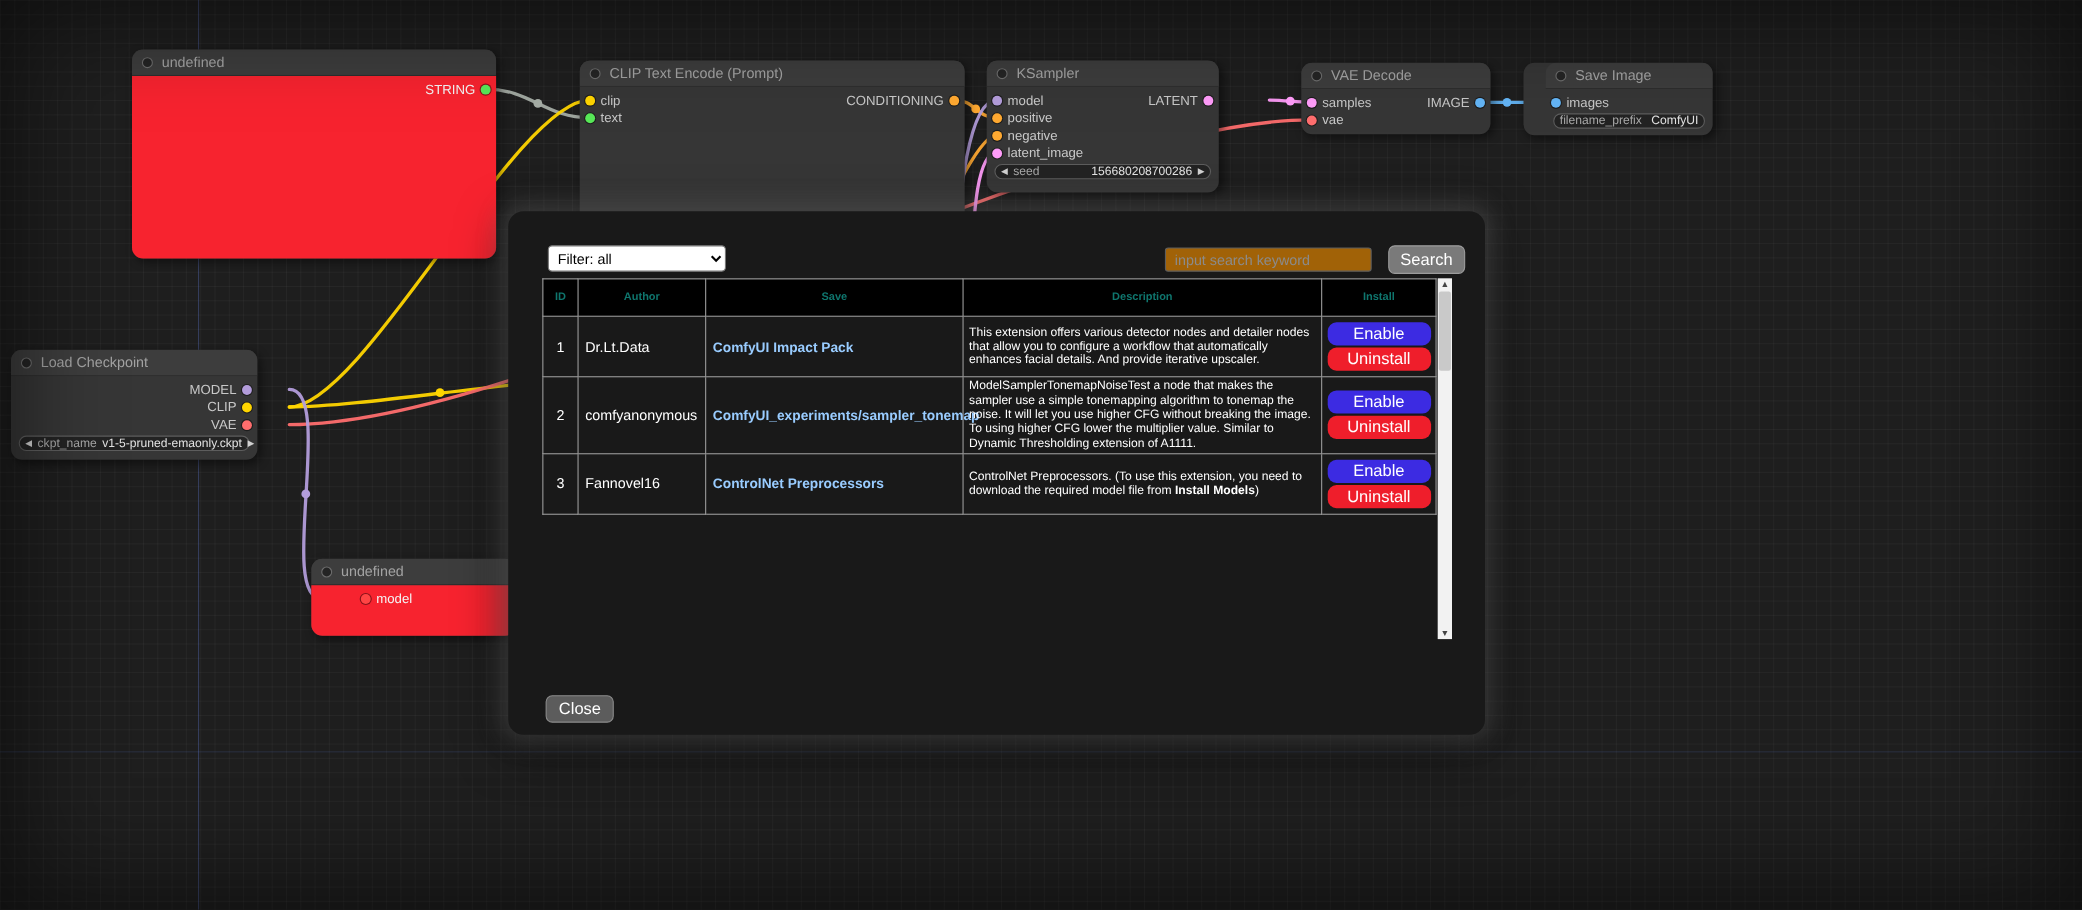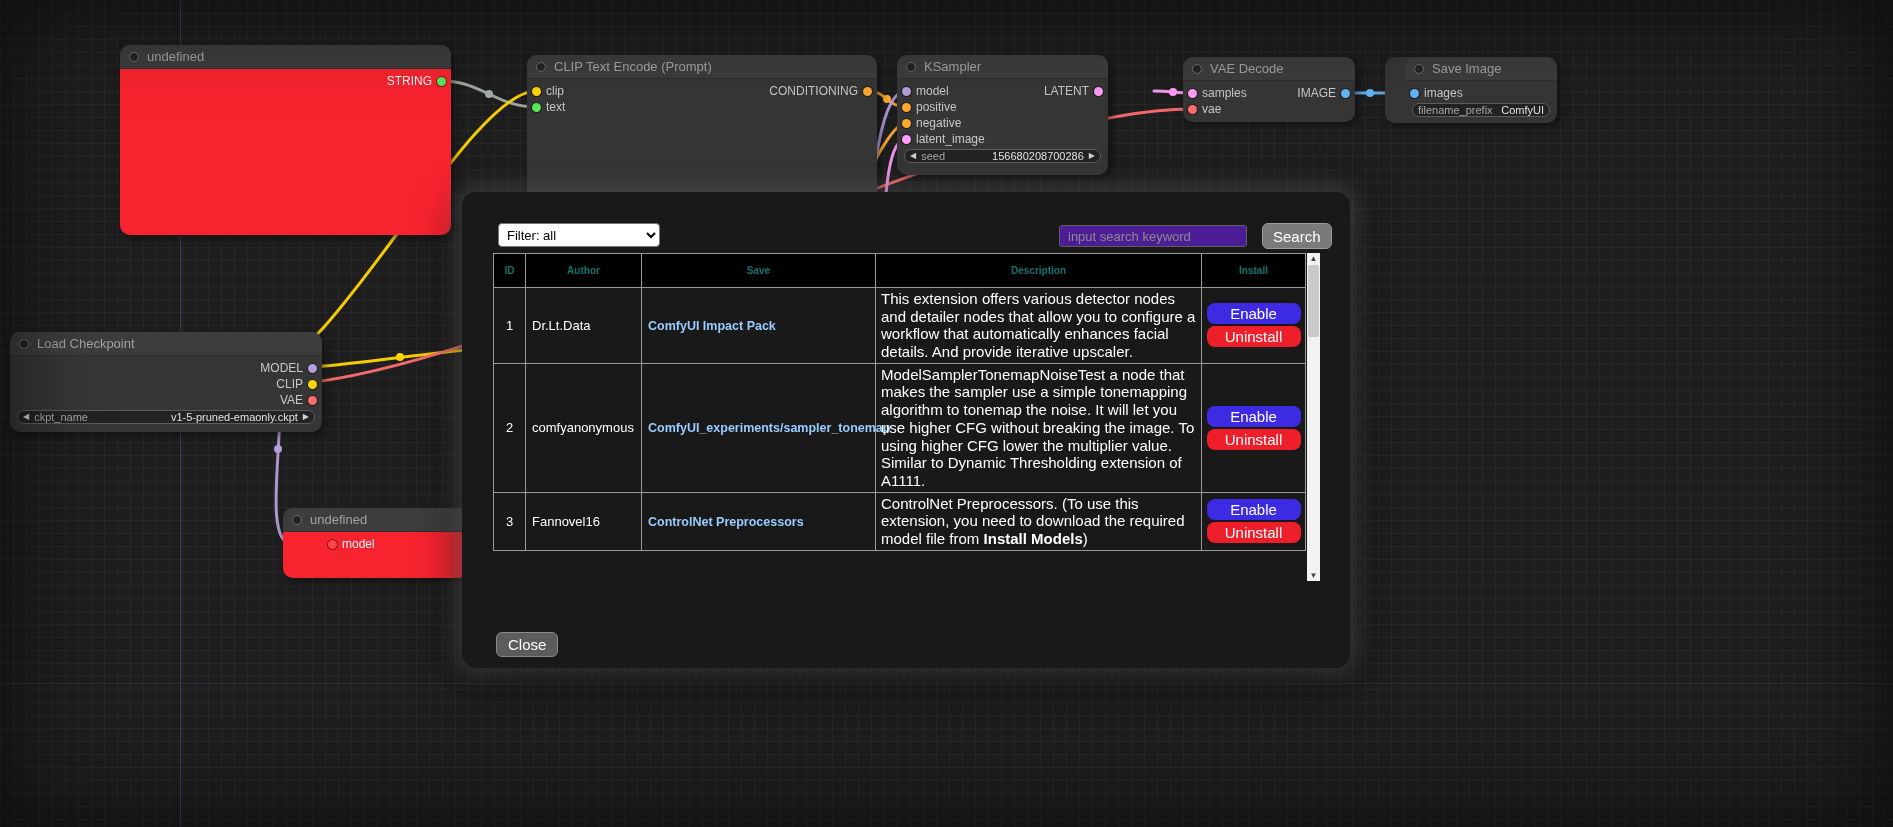--- a/index.html
+++ b/index.html
@@ -49,33 +49,33 @@
   .wvalue { margin-left:auto; color:#e2e2e2; }
 
   
   .dialog { position:absolute; left:462px; top:164px; width:888px; height:476px;
             background:#191919; border-radius:14px; z-index:10;
             box-shadow:0 0 22px 6px rgba(150,150,150,0.28), 0 12px 45px rgba(0,0,0,0.65);margin-top:28px; }
   .filter-select { position:absolute; left:36px; top:31px; width:162px; height:24px;
             font-size:13px; border:1px solid #777; border-radius:4px; background:#fff; color:#000;
             padding:0 4px; font-family:inherit; }
   .search-input { position:absolute; left:597px; top:33px; width:188px; height:22px;
-            background:#4c1d95; border:1px solid #5e5e5e; border-radius:3px; color:#ddd;
+            background:#a16207; border:1px solid #5e5e5e; border-radius:3px; color:#ddd;
             font-size:13px; padding:0 8px; font-family:inherit; }
   .search-input::placeholder { color:#8b8b8b; }
   .search-btn { position:absolute; left:800px; top:31px; height:26px; padding:0 10px;
             background:#7a7a7a; border:1px solid #9c9c9c; border-radius:6px; color:#fff;
             font-size:15px; font-family:inherit; cursor:pointer; }
   .ext-table { position:absolute; left:31px; top:61px; width:812px; border-collapse:collapse;
             table-layout:fixed; }
   .ext-table th, .ext-table td { border:1px solid #9a9a9a; }
   .ext-table th { background:#000; color:#0f766e; font-size:10px; font-weight:bold; height:34px; padding:1px 4px; }
   .ext-table td { color:#fff; font-size:13px; padding:2px 6px; vertical-align:middle; }
   td.cell-id { text-align:center; }
-  td.cell-desc { font-size:15px; line-height:1.18; padding:2px 5px; }
+  td.cell-desc { font-size:11px; line-height:1.18; padding:2px 5px; }
   .ext-link { color:var(--link_text); font-weight:bold; font-size:12.5px; text-decoration:none; cursor:pointer; }
   td.cell-install { text-align:center; padding:3px 4px; }
   .btn-install { display:block; width:94px; margin:2px auto; padding:2px 0; font-size:15px;
             color:#fff; border:none; border-radius:8px; cursor:pointer; font-family:inherit; }
   .btn-enable { background:var(--enable_btn); }
   .btn-uninstall { background:var(--uninstall_btn); }
   .fake-scrollbar { position:absolute; left:845px; top:61px; width:13px; height:328px; background:#f2f2f2; }
   .sb-arrow { position:absolute; left:0; width:13px; height:11px; font-size:8px; color:#444;
             text-align:center; line-height:11px; cursor:pointer; }
   .sb-arrow.up { top:0; } .sb-arrow.down { bottom:0; }
@@ -207,21 +207,21 @@
       <i class="pdot in" style="background:var(--port_image)"></i>
       <span class="plabel in">images</span>
     </div>
     <div class="widget">
       <span>filename_prefix</span>
       <span class="wvalue">ComfyUI</span>
     </div>
   </div>
 </div>
 
-<div class="node" style="left:10px;top:332px;width:312px;height:100px;">
+<div class="node" style="left:10px;top:318px;width:224px;height:100px;">
   <div class="node-header">
     <span class="collapse-dot"></span>
     <span>Load Checkpoint</span>
   </div>
   <div class="node-body">
     <div class="prow">
       <span class="plabel out">MODEL</span>
       <i class="pdot out" style="background:var(--port_model)"></i>
     </div>
     <div class="prow">

